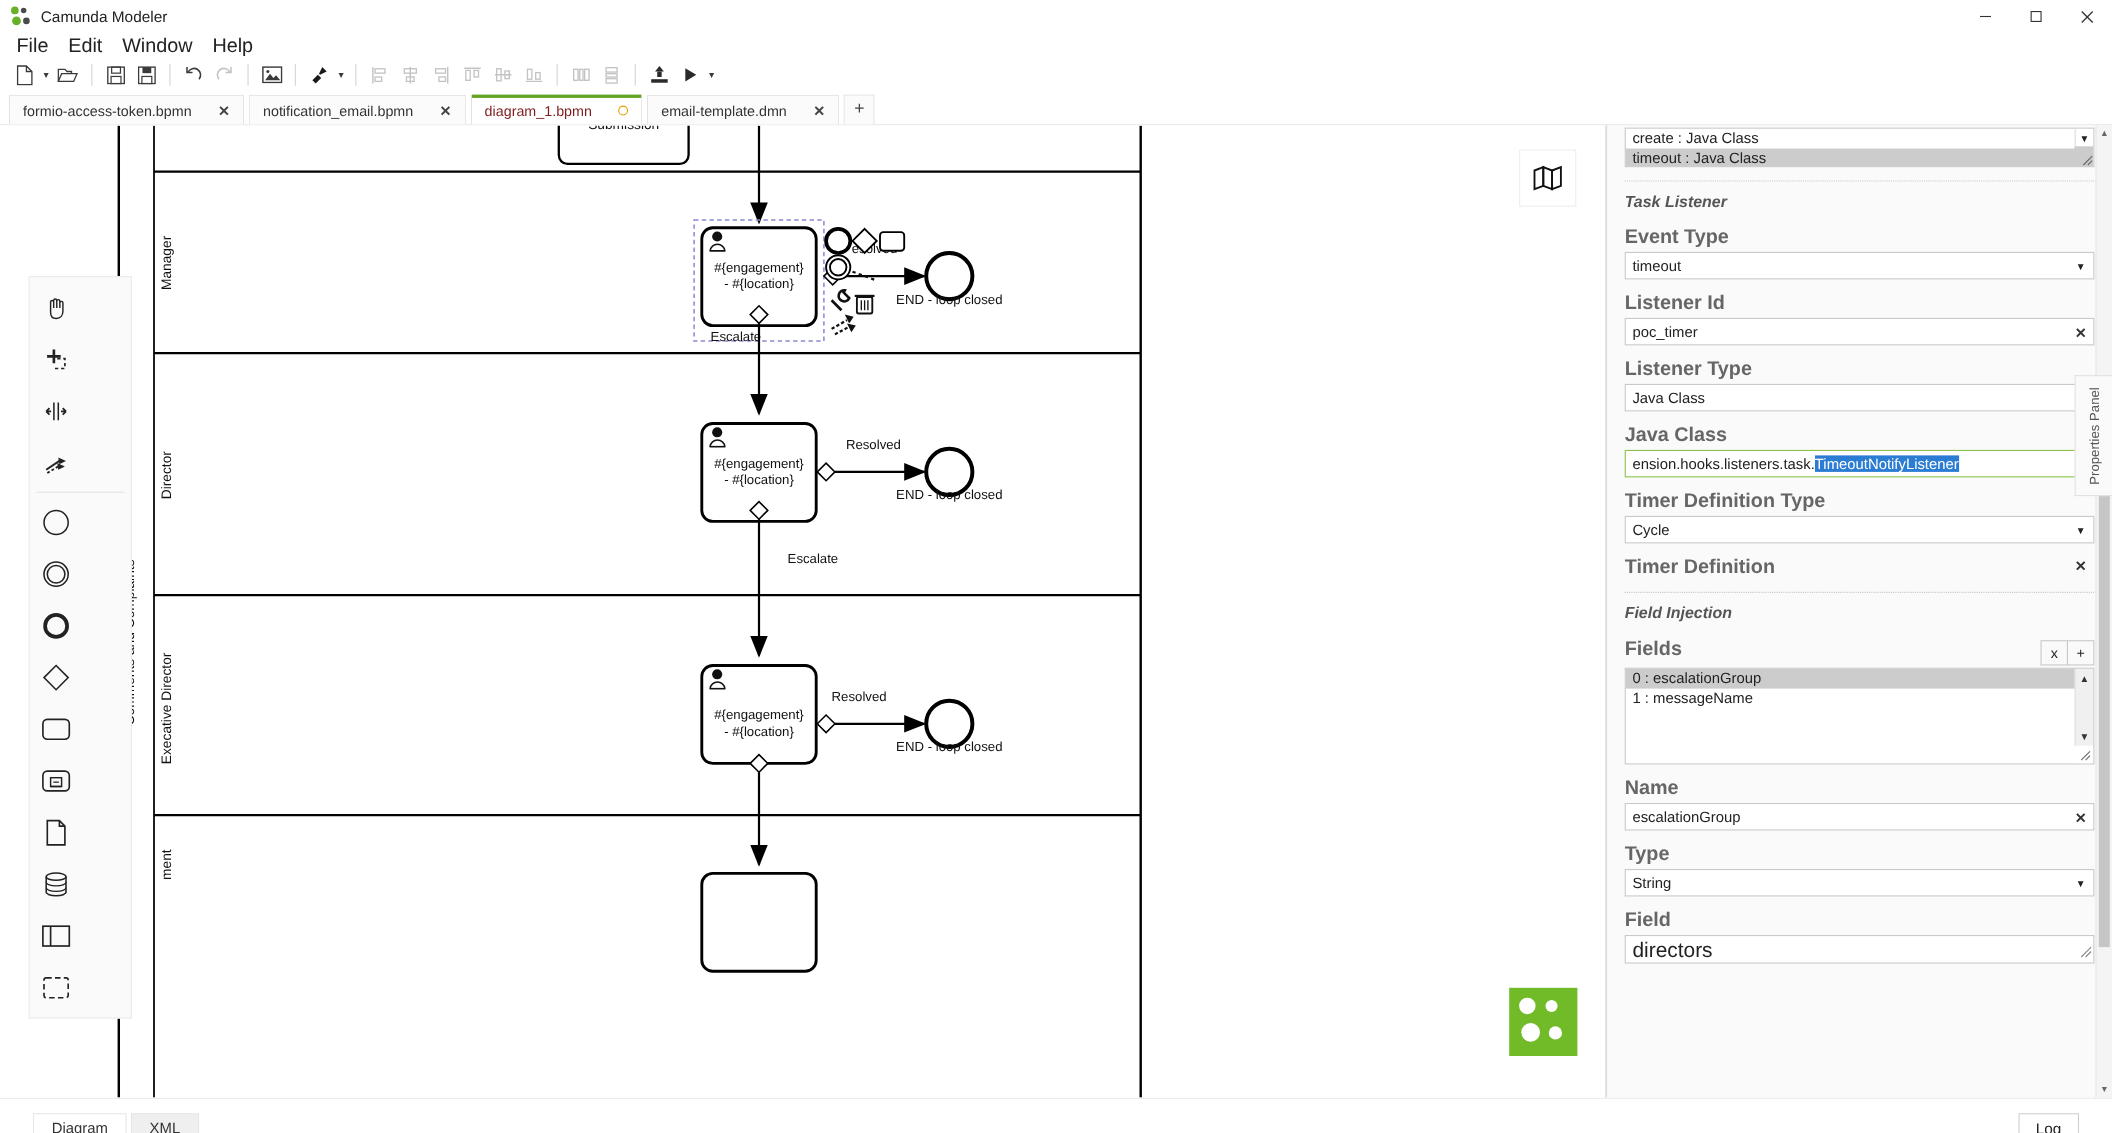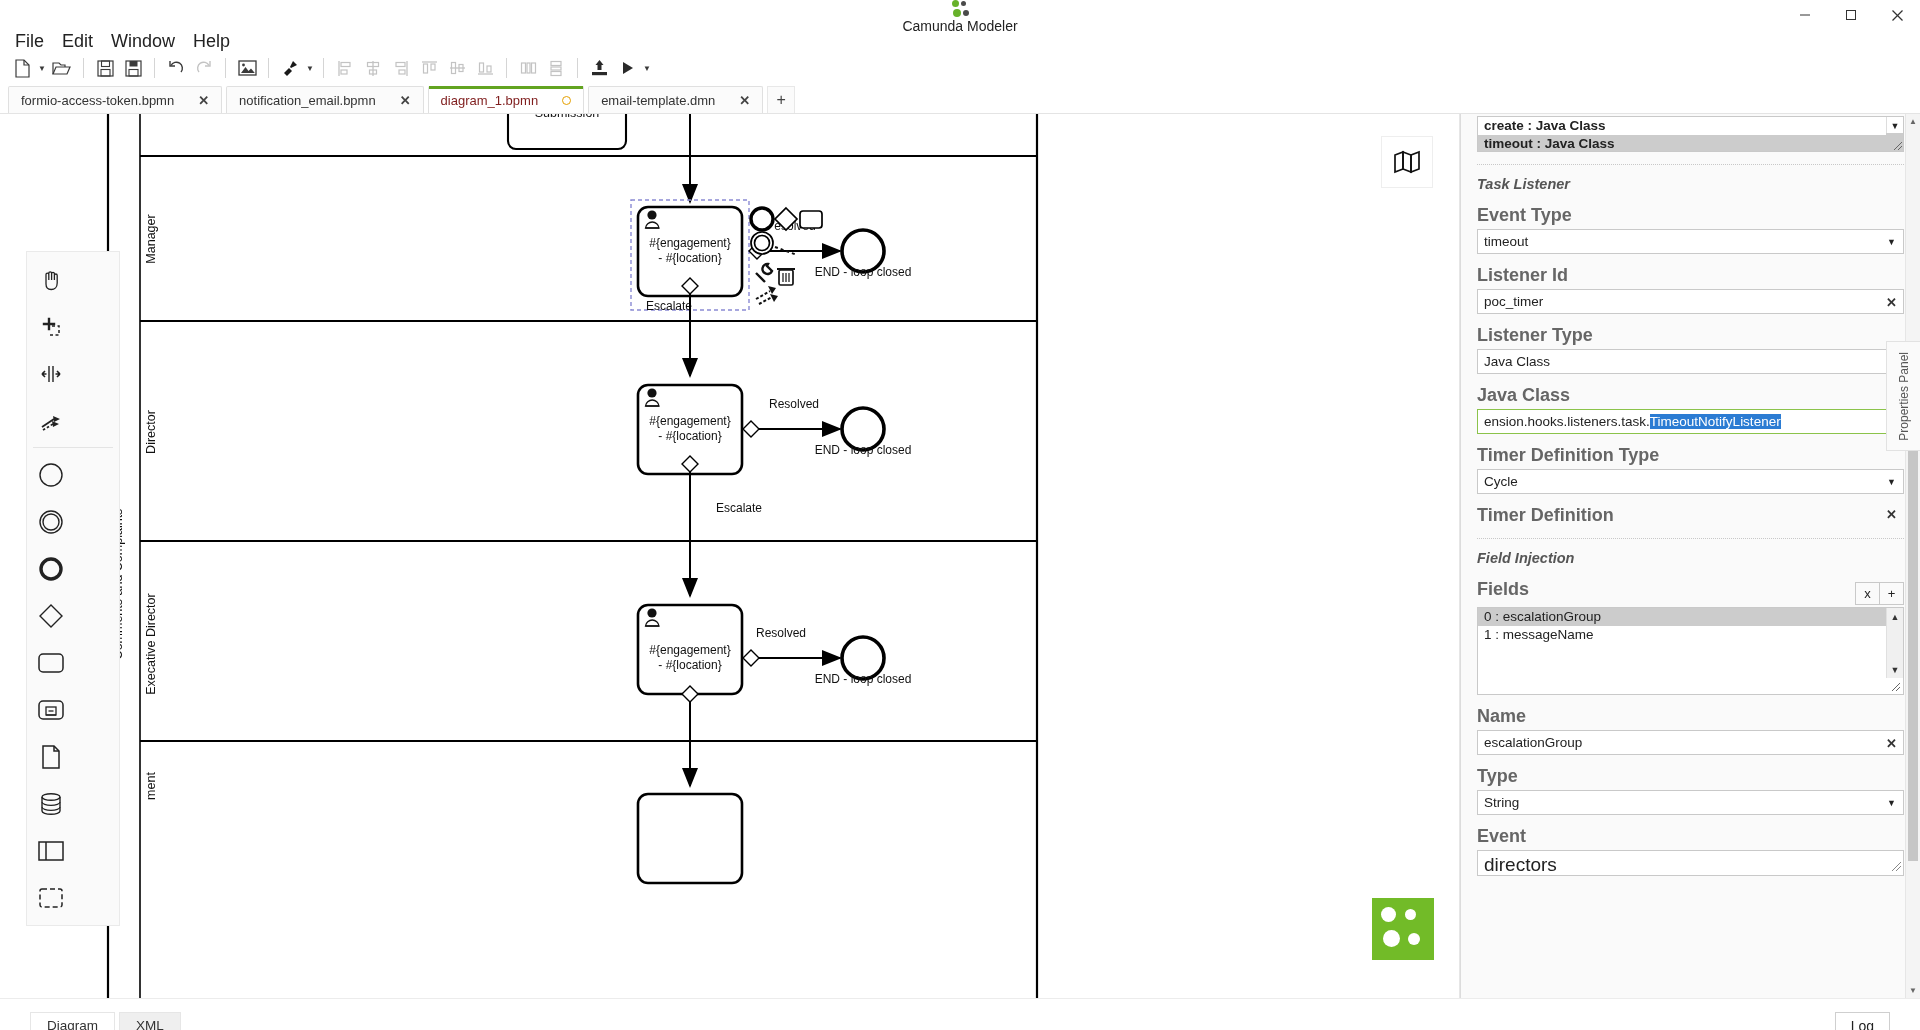--- a/index.html
+++ b/index.html
@@ -8,21 +8,20 @@
     font-family: "Liberation Sans", sans-serif;
     background: #ffffff;
     overflow: hidden;
   }
 
   
   .titlebar {
     height: 30px; display: flex; align-items: center;
     background: #fff; border-bottom: 0px solid #e0e0e0;
     position: relative;
-    flex-direction: column;
   }
   .app-logo {
     width: 18px; height: 18px; margin-left: 10px; margin-right: 9px;
     position: relative; flex: 0 0 auto;
   }
   .app-logo i { position: absolute; border-radius: 50%; background: #67b12a; display:block; }
   .app-logo i.a { width:7px; height:7px; left:0; top:0; }
   .app-logo i.b { width:5px; height:5px; left:9px; top:1px; background:#4a4a4a; }
   .app-logo i.c { width:8px; height:8px; left:1px; top:9px; }
   .app-logo i.d { width:6px; height:6px; left:11px; top:10px; background:#4a4a4a;}
@@ -134,21 +133,21 @@
   }
   .props-scroll {
     flex: 1 1 auto; overflow: hidden; position: relative; padding: 0 0 0 0;
   }
   .props-inner { padding: 0 16px 0 16px; }
 
   .listener-list {
     margin-top: 2px; border: 1px solid #c9c9c9; background: #fff;
     height: 36px; overflow: hidden; position: relative; font-size: 13.5px; color: #222;
   }
-  .ll-row { padding: 1px 6px; height: 18px; line-height: 16px; font-weight: bold; }
+  .ll-row { padding: 1px 6px; height: 18px; line-height: 16px; }
   .ll-row.sel { background: #cccccc; }
   .ll-caret {
     position: absolute; right: 0; top: 0; width: 17px; height: 18px;
     background: #fff; display:flex;align-items:center;justify-content:center;
     font-size: 9px; color: #222; border-left: 1px solid #ddd;
   }
   .ll-resize {
     position: absolute; right: 0; bottom: 0; width: 17px; height: 18px; background: #ccc;
     display:flex;align-items:flex-end;justify-content:flex-end;
   }
@@ -765,21 +764,21 @@
           <span class="clr">✕</span>
         </div>
 
         <div class="fld">
           <div class="fld-label">Type</div>
           <div class="inp">String</div>
           <span class="caret-dn">▼</span>
         </div>
 
         <div class="fld">
-          <div class="fld-label">Event</div>
+          <div class="fld-label">Field</div>
           <div class="ta">directors</div>
           <span class="ta-grip">
             <svg width="11" height="11" viewBox="0 0 11 11">
                 <line x1="1" y1="10" x2="10" y2="1" stroke="#888" stroke-width="1"></line>
                 <line x1="5" y1="10" x2="10" y2="5" stroke="#888" stroke-width="1"></line>
               </svg>
           </span>
         </div>
 
       </div>

